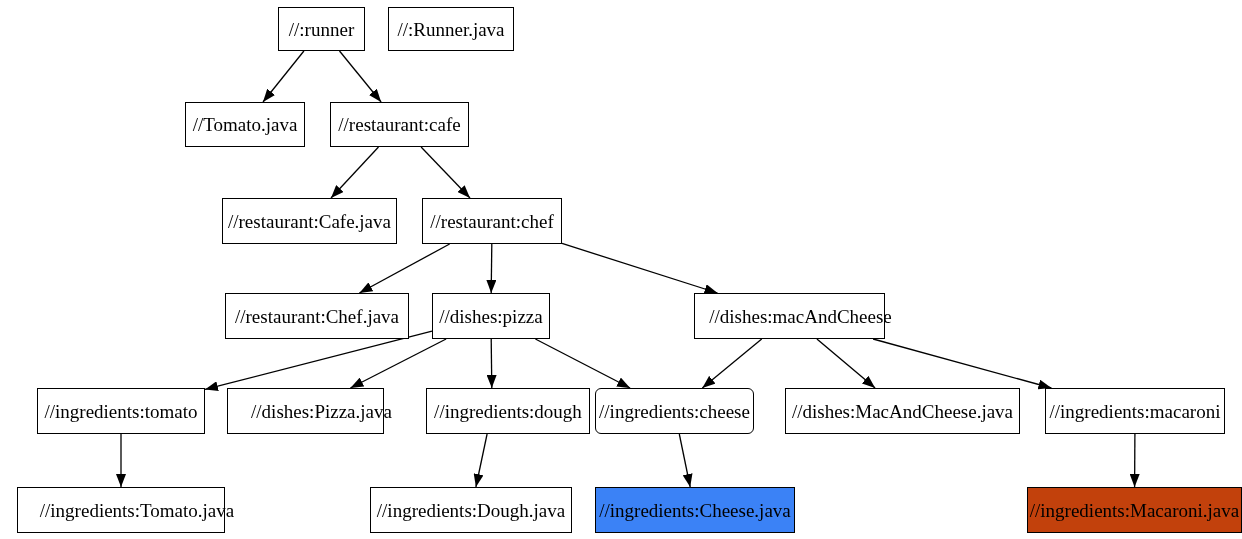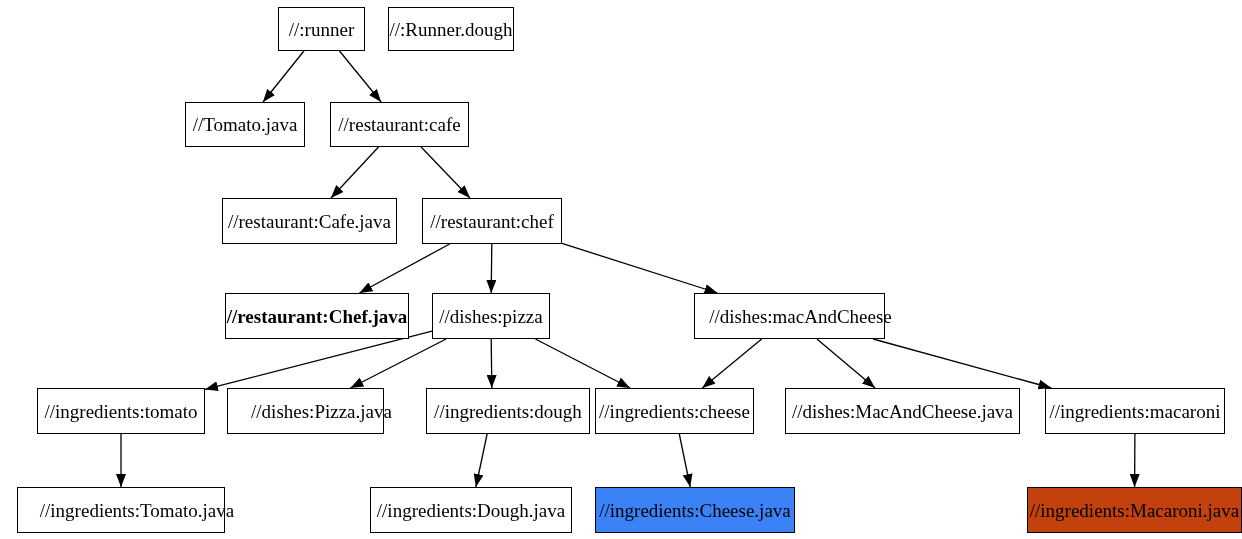--- a/index.html
+++ b/index.html
@@ -64,31 +64,31 @@
       <line x1="749.7" y1="339.0" x2="690.3" y2="388.0" stroke="#000000" stroke-width="1.3" marker-end="url(#arrowhead)"></line>
       <line x1="804.9" y1="339.0" x2="863.1" y2="388.0" stroke="#000000" stroke-width="1.3" marker-end="url(#arrowhead)"></line>
       <line x1="861.1" y1="339.0" x2="1039.4" y2="388.0" stroke="#000000" stroke-width="1.3" marker-end="url(#arrowhead)"></line>
       <line x1="109.0" y1="434.0" x2="109.0" y2="487.0" stroke="#000000" stroke-width="1.3" marker-end="url(#arrowhead)"></line>
       <line x1="475.1" y1="434.0" x2="463.9" y2="487.0" stroke="#000000" stroke-width="1.3" marker-end="url(#arrowhead)"></line>
       <line x1="667.3" y1="434.0" x2="678.2" y2="487.0" stroke="#000000" stroke-width="1.3" marker-end="url(#arrowhead)"></line>
       <line x1="1122.9" y1="434.0" x2="1122.6" y2="487.0" stroke="#000000" stroke-width="1.3" marker-end="url(#arrowhead)"></line>
     </svg>
 
 <div class="node" style="left: 266px; top: 7px; width: 87px; height: 44px; background: rgb(255, 255, 255); border-color: rgb(0, 0, 0);">//:runner</div>
-    <div class="node" style="left: 376px; top: 7px; width: 126px; height: 44px; background: rgb(255, 255, 255); border-color: rgb(0, 0, 0);">//:Runner.dough</div>
+    <div class="node" style="left: 376px; top: 7px; width: 126px; height: 44px; background: rgb(255, 255, 255); border-color: rgb(0, 0, 0);">//:Runner.java</div>
     <div class="node" style="left: 173px; top: 102px; width: 120px; height: 45px; background: rgb(255, 255, 255); border-color: rgb(0, 0, 0);">//Tomato.java</div>
     <div class="node" style="left: 318px; top: 102px; width: 139px; height: 45px; background: rgb(255, 255, 255); border-color: rgb(0, 0, 0);">//restaurant:cafe</div>
     <div class="node" style="left: 210px; top: 198px; width: 175px; height: 46px; background: rgb(255, 255, 255); border-color: rgb(0, 0, 0);">//restaurant:Cafe.java</div>
     <div class="node" style="left: 410px; top: 198px; width: 140px; height: 46px; background: rgb(255, 255, 255); border-color: rgb(0, 0, 0);">//restaurant:chef</div>
-    <div class="node" style="left: 213px; top: 293px; width: 184px; height: 46px; background: rgb(255, 255, 255); border-color: rgb(0, 0, 0); font-weight: bold;">//restaurant:Chef.java</div>
+    <div class="node" style="left: 213px; top: 293px; width: 184px; height: 46px; background: rgb(255, 255, 255); border-color: rgb(0, 0, 0);">//restaurant:Chef.java</div>
     <div class="node" style="left: 420px; top: 293px; width: 118px; height: 46px; background: rgb(255, 255, 255); border-color: rgb(0, 0, 0);">//dishes:pizza</div>
     <div class="node" style="left: 682px; top: 293px; width: 191px; height: 46px; background: rgb(255, 255, 255); border-color: rgb(0, 0, 0); padding-left: 22px;">//dishes:macAndCheese</div>
     <div class="node" style="left: 25px; top: 388px; width: 168px; height: 46px; background: rgb(255, 255, 255); border-color: rgb(0, 0, 0);">//ingredients:tomato</div>
     <div class="node" style="left: 215px; top: 388px; width: 157px; height: 46px; background: rgb(255, 255, 255); border-color: rgb(0, 0, 0); padding-left: 32px;">//dishes:Pizza.java</div>
     <div class="node" style="left: 398px; top: 388px; width: 164px; height: 46px; background: rgb(255, 255, 255); border-color: rgb(0, 0, 0); margin-left: 16px;">//ingredients:dough</div>
-    <div class="node" style="left: 583px; top: 388px; width: 159px; height: 46px; background: rgb(255, 255, 255); border-color: rgb(0, 0, 0);">//ingredients:cheese</div>
+    <div class="node" style="left: 583px; top: 388px; width: 159px; height: 46px; background: rgb(255, 255, 255); border-color: rgb(0, 0, 0); border-radius: 6px;">//ingredients:cheese</div>
     <div class="node" style="left: 773px; top: 388px; width: 235px; height: 46px; background: rgb(255, 255, 255); border-color: rgb(0, 0, 0); text-align: right;">//dishes:MacAndCheese.java</div>
     <div class="node" style="left: 1033px; top: 388px; width: 180px; height: 46px; background: rgb(255, 255, 255); border-color: rgb(0, 0, 0);">//ingredients:macaroni</div>
     <div class="node" style="left: 5px; top: 487px; width: 208px; height: 46px; background: rgb(255, 255, 255); border-color: rgb(0, 0, 0); padding-left: 32px;">//ingredients:Tomato.java</div>
     <div class="node" style="left: 358px; top: 487px; width: 202px; height: 46px; background: rgb(255, 255, 255); border-color: rgb(0, 0, 0);">//ingredients:Dough.java</div>
     <div class="node" style="left: 583px; top: 487px; width: 200px; height: 46px; background: #3b82f6; border-color: rgb(0, 0, 0);">//ingredients:Cheese.java</div>
     <div class="node" style="left: 1015px; top: 487px; width: 215px; height: 46px; background: #c2410c; border-color: rgb(0, 0, 0);">//ingredients:Macaroni.java</div>
   </div>
 
 </body></html>

